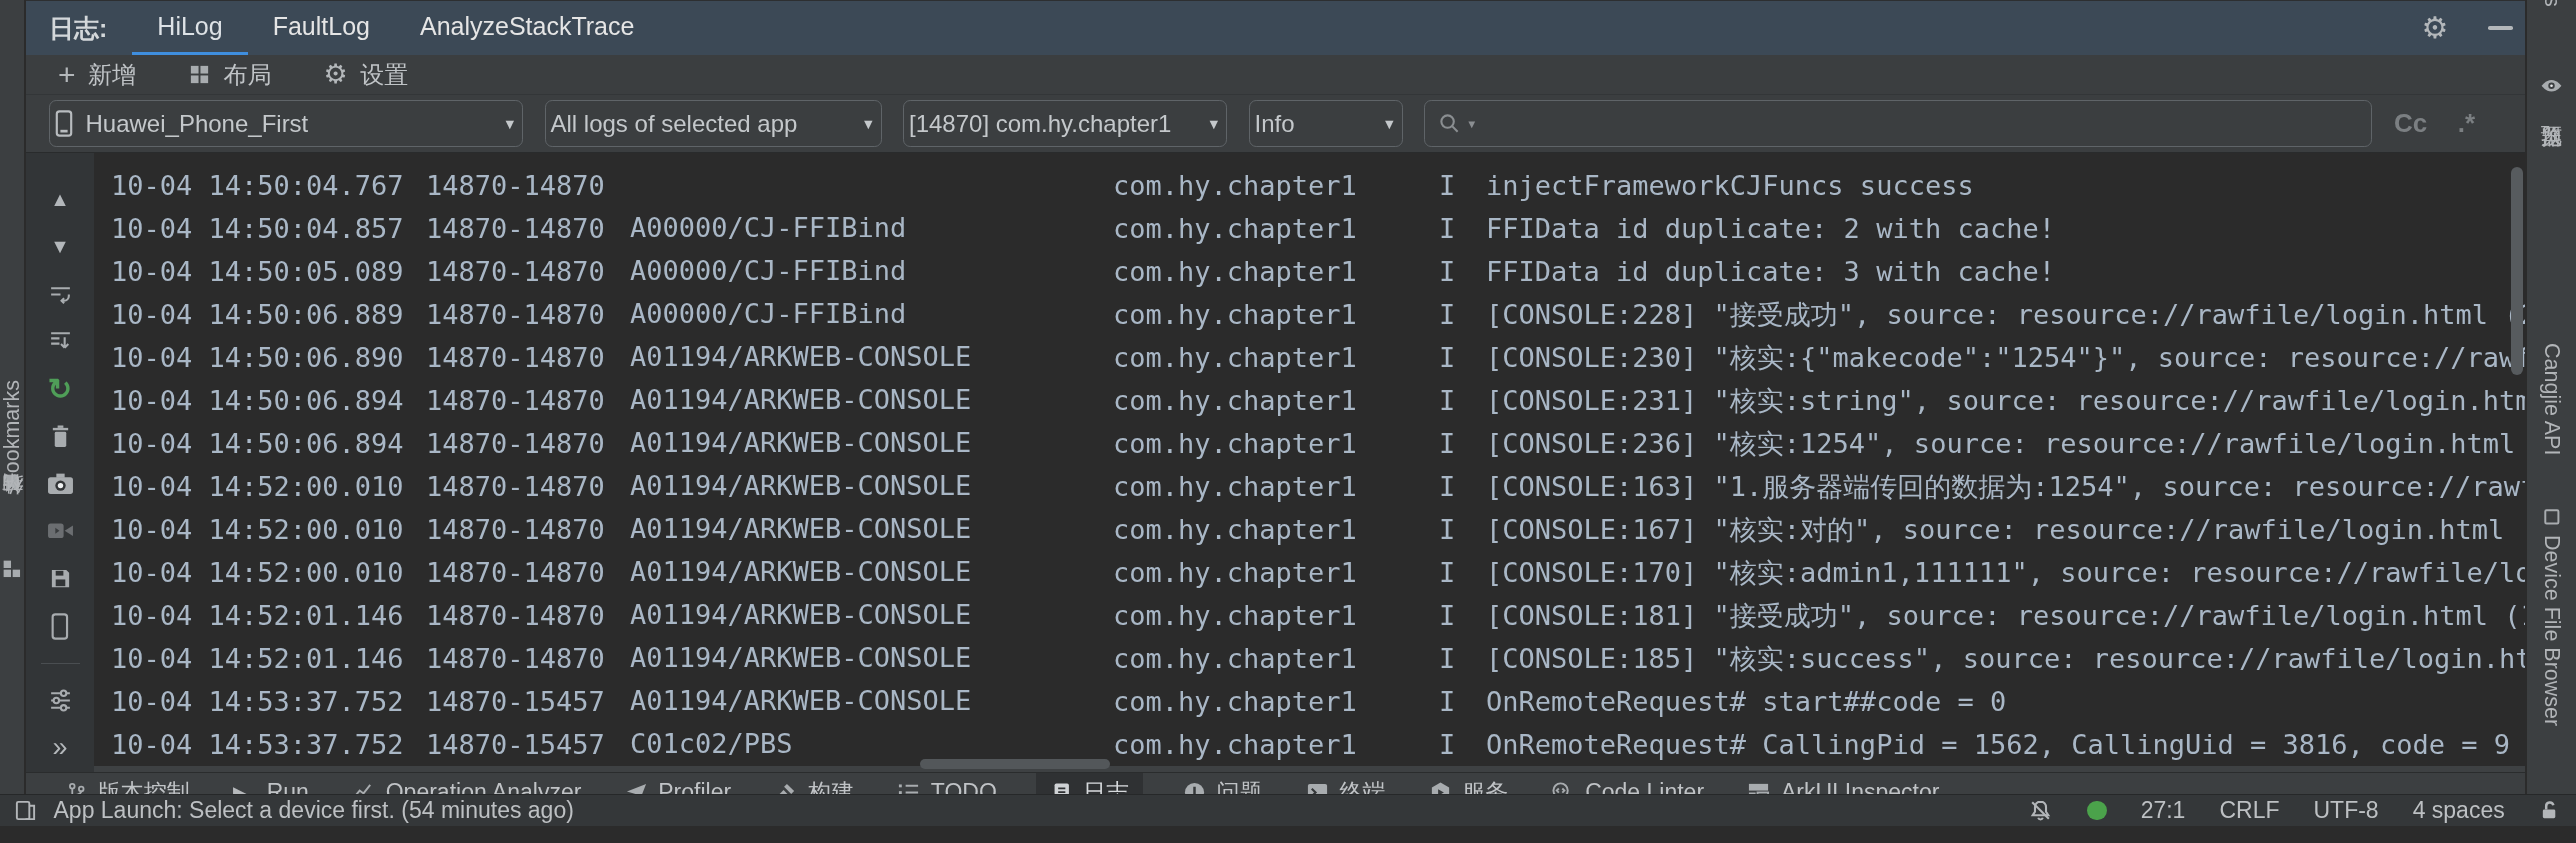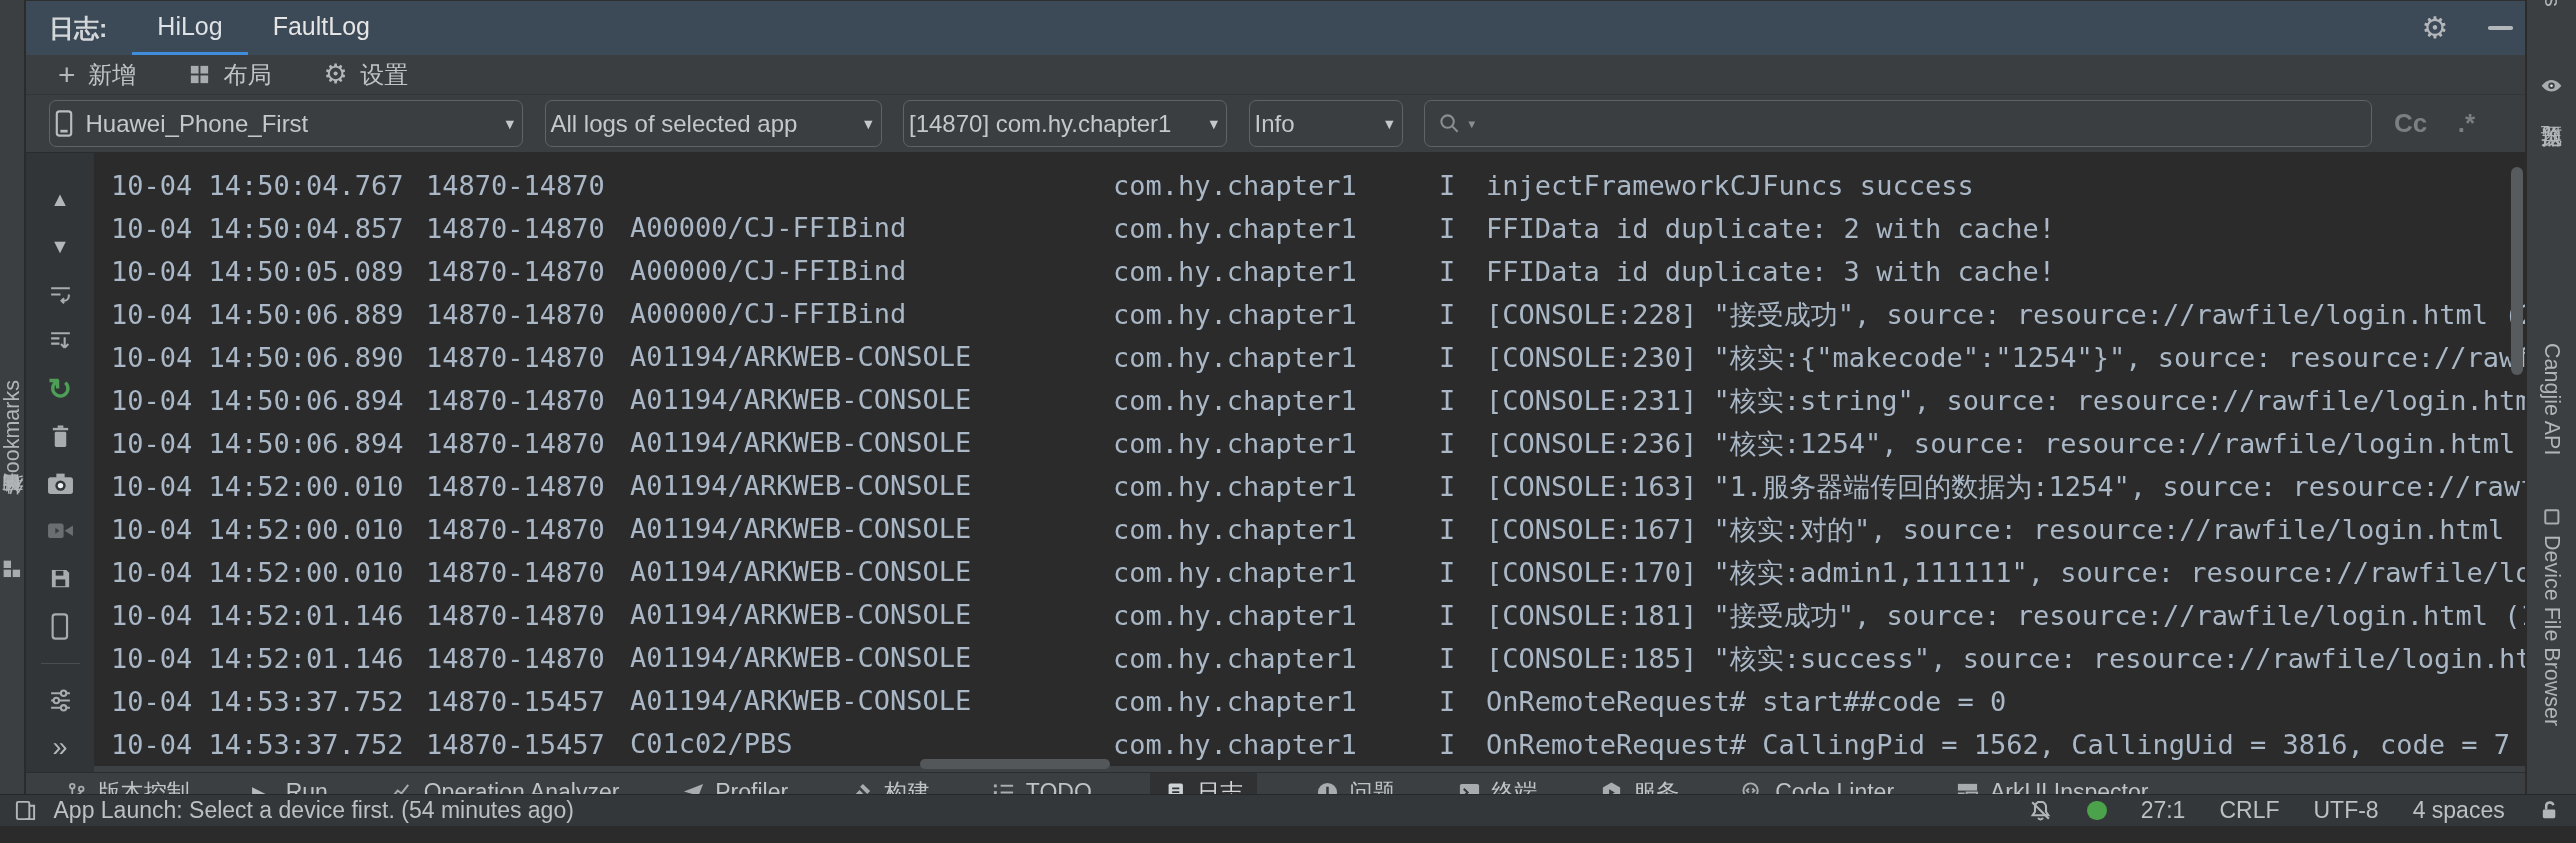--- a/index.html
+++ b/index.html
@@ -67,21 +67,21 @@
   .c-tag  { width:483px; flex:0 0 auto;margin-top:42px; }
   .c-pkg  { width:326px; flex:0 0 auto; }
   .c-lvl  { width:47px;  flex:0 0 auto; }
   .c-msg  { flex:1; overflow:hidden; }
   .vscroll { position:absolute; right:1.8px; top:14.3px; width:12.5px; height:208px;
              background:#575b5e; border-radius:6.3px; }
   .hscroll { position:absolute; bottom:2.7px; left:826px; width:190px; height:10.7px;
              background:#53575a; border-radius:5.4px; }
   
   .bottombar { height:39px; background:#3c3f41; border-top:0.9px solid #2a2c2d;
-               display:flex; align-items:center; gap:55px; padding-left:36px; flex:0 0 auto; }
+               display:flex; align-items:center; gap:36px; padding-left:36px; flex:0 0 auto; }
   .bb-item { display:flex; align-items:center; gap:10.7px; font-size:23px; color:#c0c3c6;
              height:100%; padding:0 3.6px; }
   .bb-item.active { background:#2f3133; padding:0 14.3px; color:#d6d9dc; }
   .run-wrap { position:relative; width:23px; height:25px; }
   .run-tri { font-size:21.5px; color:#b6b9bc; line-height:25px; }
   .run-dot { position:absolute; right:-1.8px; bottom:0; width:10.7px; height:10.7px;
              border-radius:50%; background:#49a64d; border:1.8px solid #3c3f41; }
   
   .statusbar { position:absolute; left:0; right:0; bottom:17px; height:32px; background:#343739;
                border-top:0.9px solid #262829; display:flex; align-items:center;
@@ -148,20 +148,23 @@
   <div class="center">
 
     <div class="tabbar">
       <div class="tabbar-title">日志:</div>
       <div class="tab active">
           <span>HiLog</span>
         </div>
       <div class="tab">
           <span>FaultLog</span>
         </div>
+      <div class="tab">
+          <span>AnalyzeStackTrace</span>
+        </div>
       <div class="tabbar-right">
         <span class="gear-glyph">⚙</span>
         <span class="min-dash"></span>
       </div>
     </div>
 
     <div class="toolbar">
       <div class="tb-item">
         <span class="plus-glyph">+</span>
         <span>新增</span>
@@ -404,21 +407,21 @@
               <span class="c-lvl">I</span>
               <span class="c-msg">OnRemoteRequest# start##code = 0</span>
             </div>
 
             <div class="log-row">
               <span class="c-time">10-04 14:53:37.752</span>
               <span class="c-pid">14870-15457</span>
               <span class="c-tag">C01c02/PBS</span>
               <span class="c-pkg">com.hy.chapter1</span>
               <span class="c-lvl">I</span>
-              <span class="c-msg">OnRemoteRequest# CallingPid = 1562, CallingUid = 3816, code = 7</span>
+              <span class="c-msg">OnRemoteRequest# CallingPid = 1562, CallingUid = 3816, code = 9</span>
             </div>
 
             <div class="log-row hl">
               <span class="c-time">10-04 14:53:37.752</span>
               <span class="c-pid">14870-15457</span>
               <span class="c-tag">C01c02/PBS</span>
               <span class="c-pkg">com.hy.chapter1</span>
               <span class="c-lvl">I</span>
               <span class="c-msg">OnPasteboardChangedStub# start.</span>
             </div>

